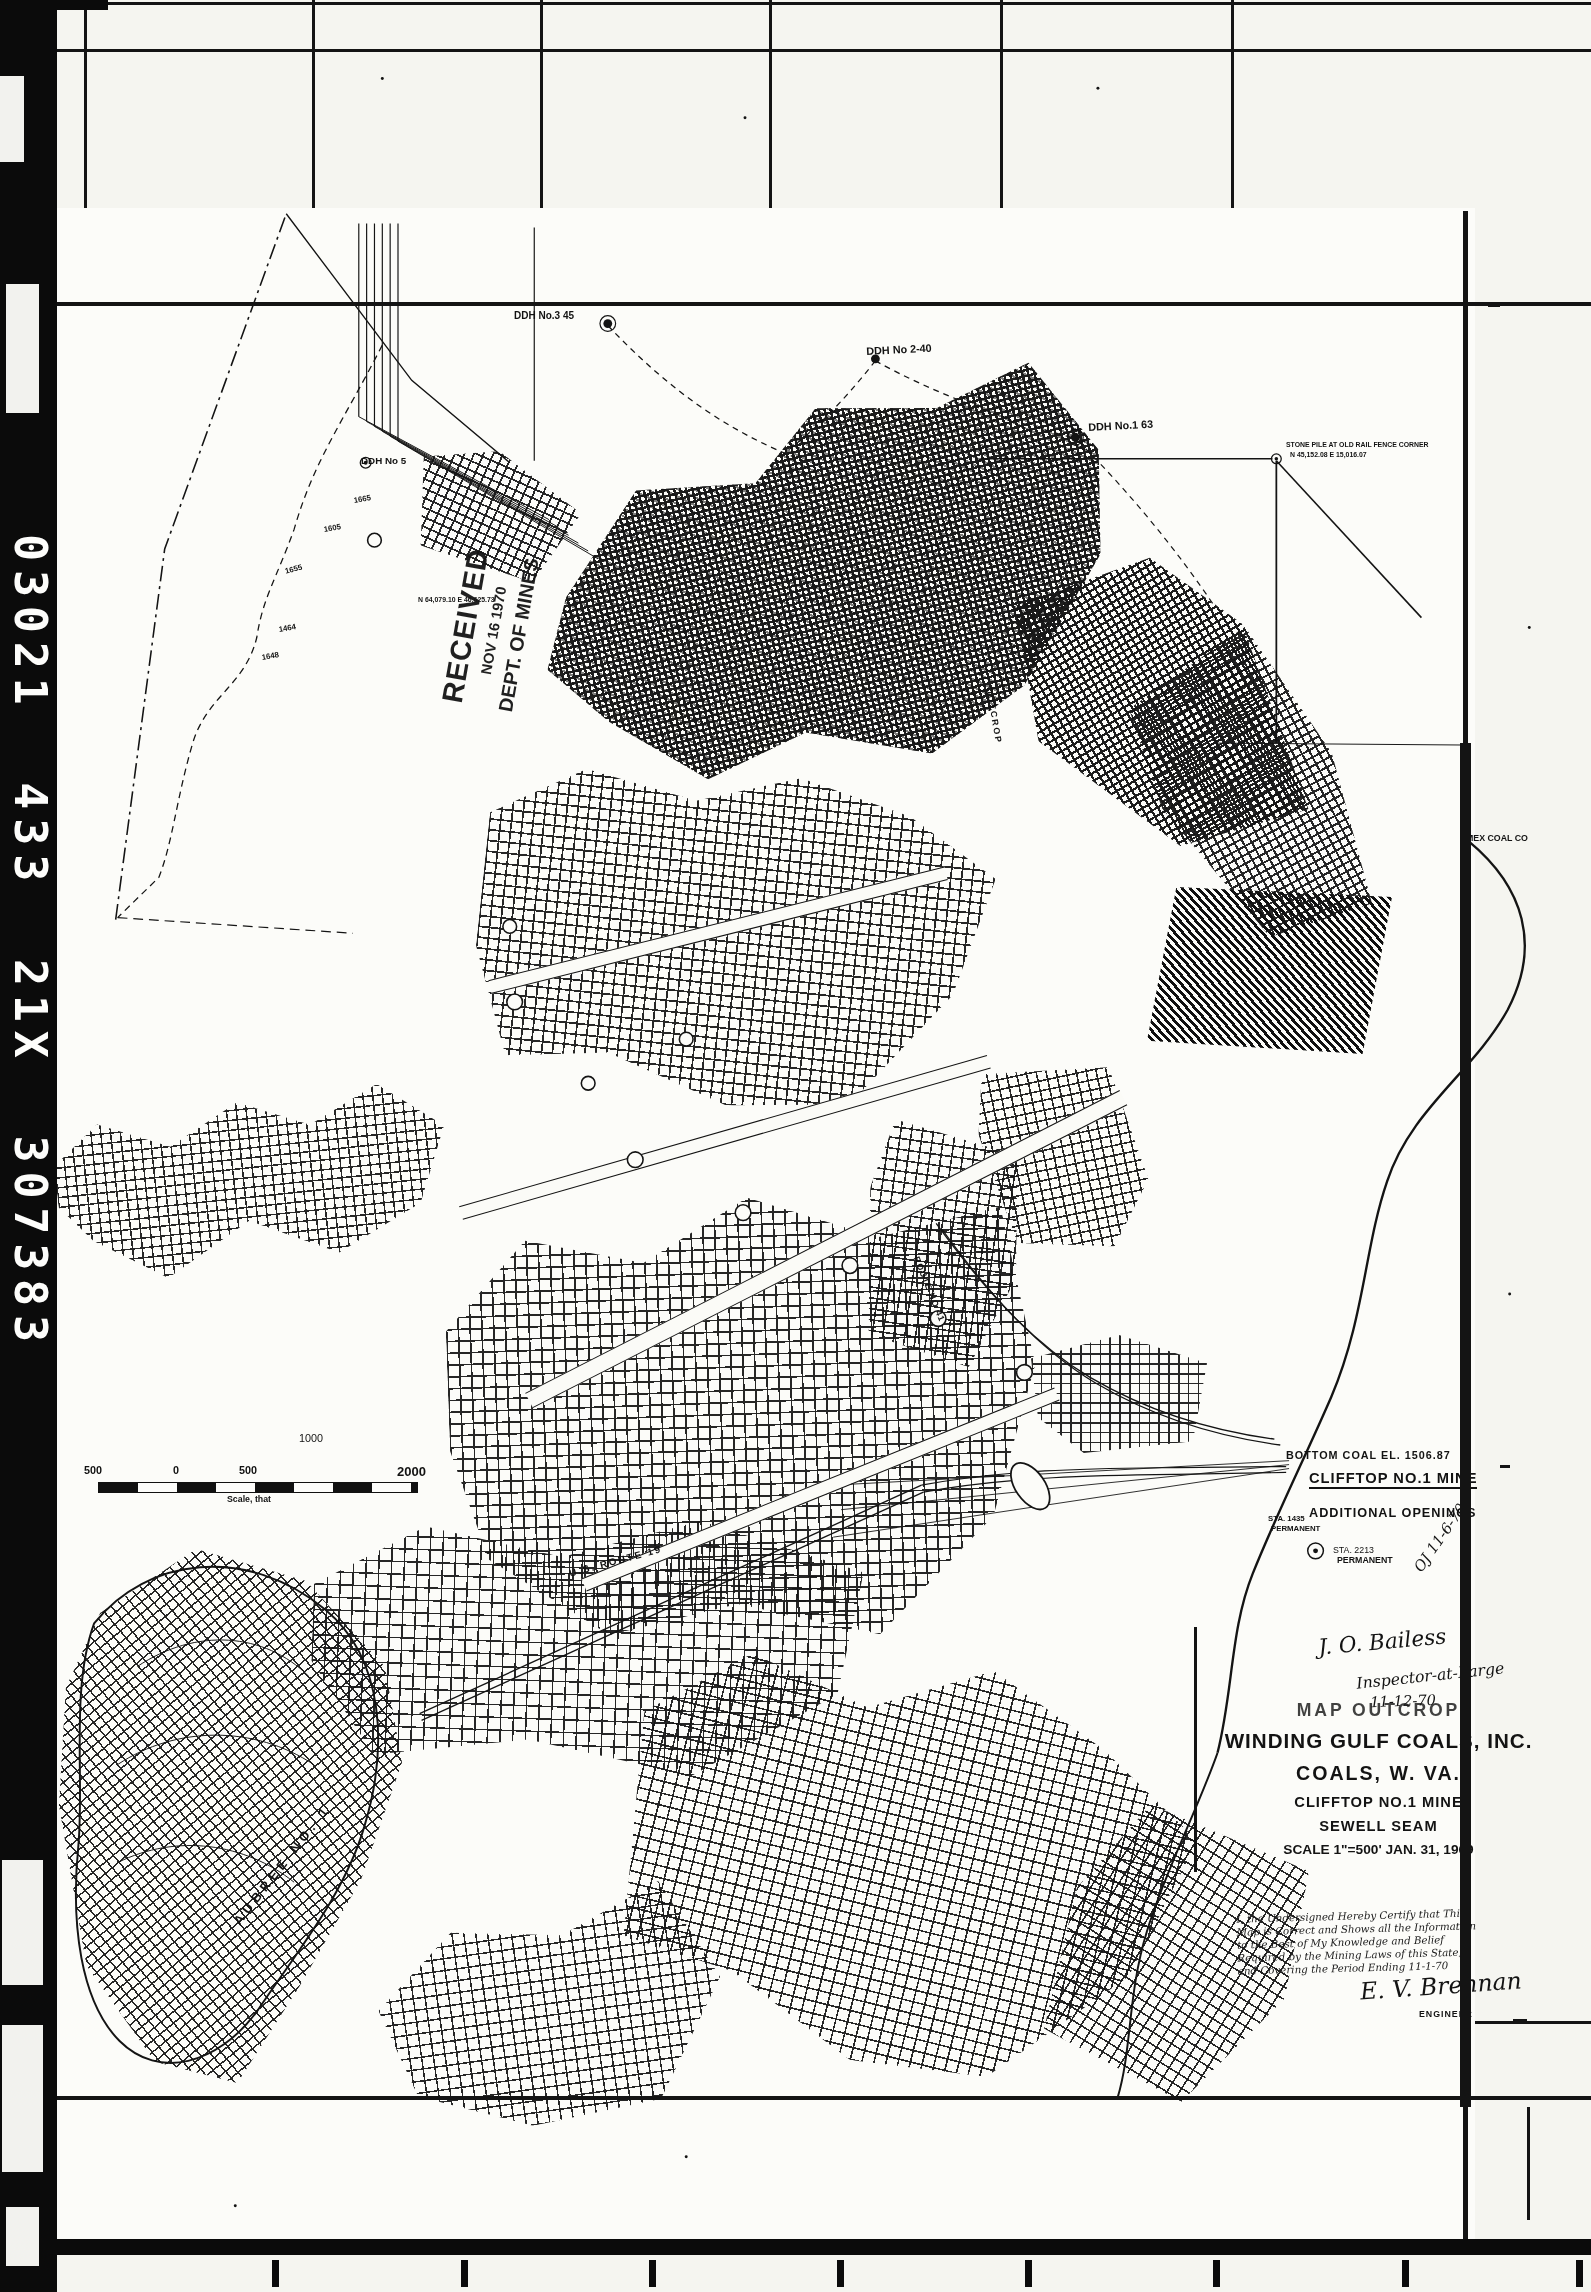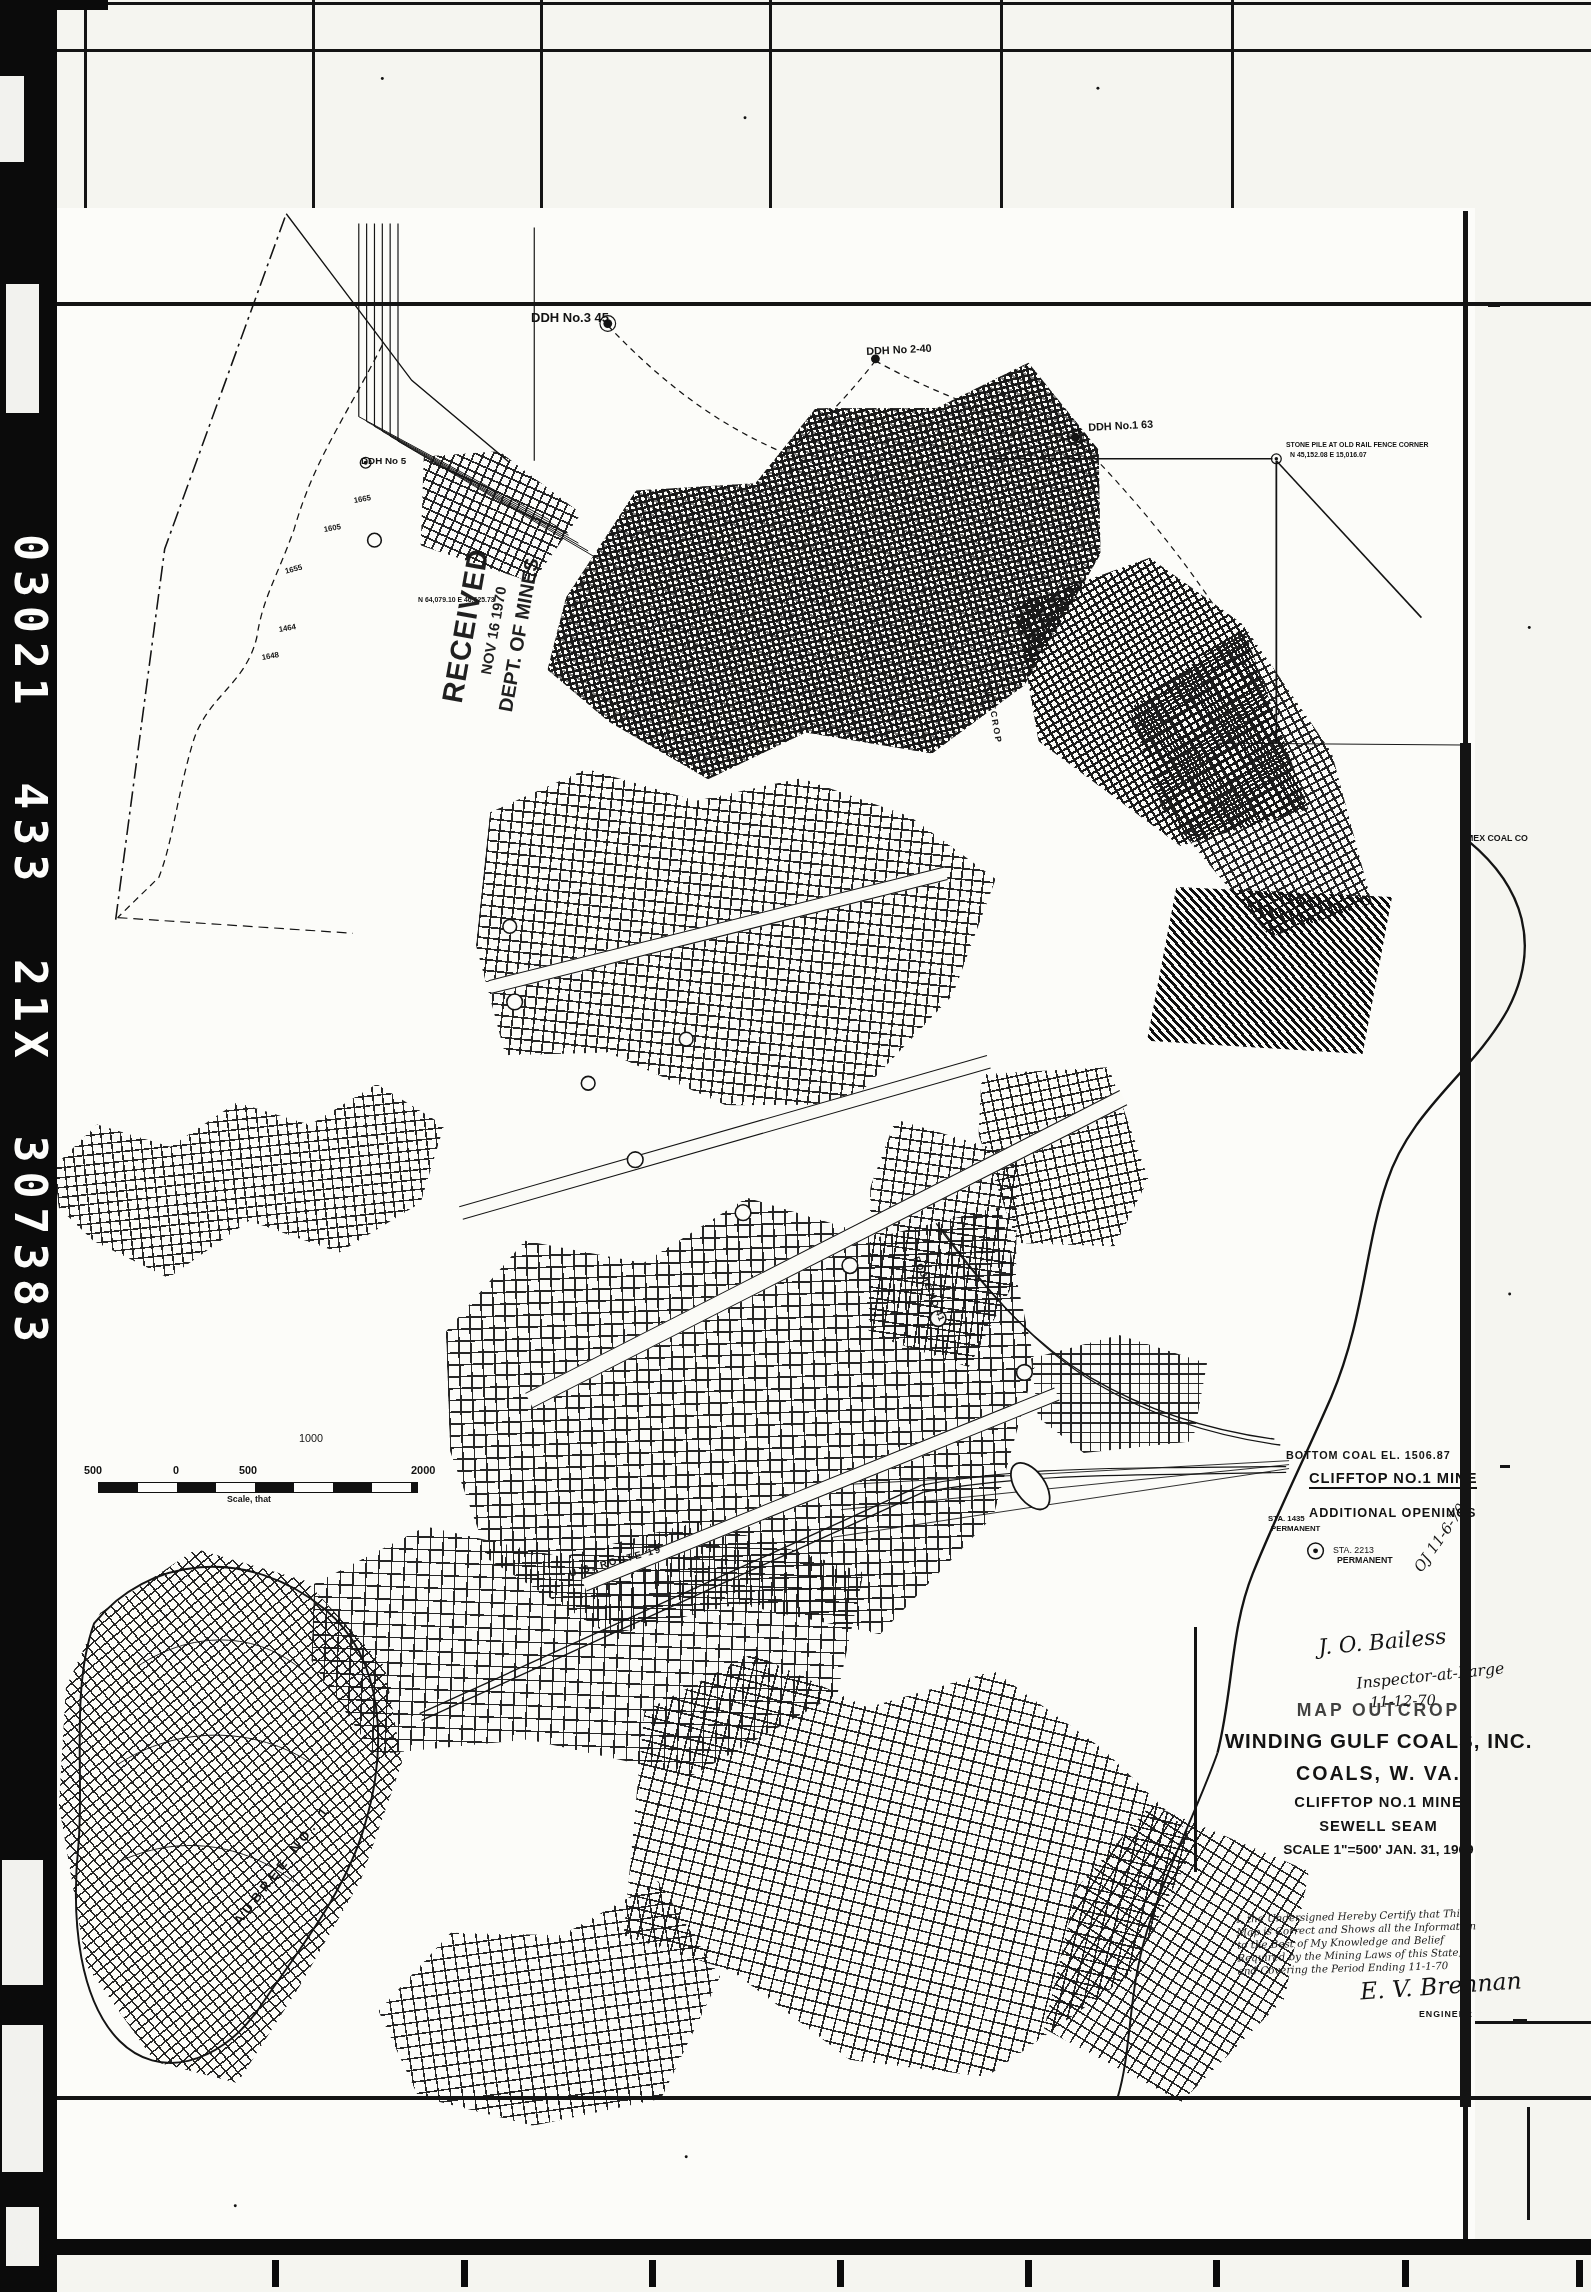--- a/index.html
+++ b/index.html
@@ -153,21 +153,21 @@
           <circle cx="390" cy="80" r="1.5"></circle>
         <circle cx="1560" cy="640" r="1.5"></circle>
           <circle cx="1540" cy="1320" r="1.5"></circle>
           <circle cx="700" cy="2200" r="1.5"></circle>
         <circle cx="240" cy="2250" r="1.5"></circle>
       </g>
     </g>
   </svg>
 
   <div id="label-layer">
-      <div class="map-label" style="left: 531px; top: 310px; font-size: 13px; font-weight: 700;">DDH No.3 45</div>
+      <div class="map-label" style="left: 514px; top: 310px; font-size: 10px; font-weight: 700;">DDH No.3 45</div>
       <div class="map-label" style="left: 866px; top: 345px; font-size: 10.8px; font-weight: 700; transform: rotate(-3deg);">DDH No 2-40</div>
       <div class="map-label" style="left: 1088px; top: 421px; font-size: 10.8px; font-weight: 700; transform: rotate(-3deg);">DDH No.1 63</div>
       <div class="map-label" style="left: 361px; top: 455px; font-size: 9.8px; font-weight: 700;">DDH No 5</div>
       <div class="map-label" style="left: 1286px; top: 441px; font-size: 6.9px; font-weight: 700;">STONE PILE AT OLD RAIL FENCE CORNER</div>
       <div class="map-label" style="left: 1290px; top: 451px; font-size: 6.9px; font-weight: 700;">N 45,152.08        E 15,016.07</div>
       <div class="map-label" style="left: 353px; top: 496px; font-size: 7.8px; font-weight: 700; transform: rotate(-10deg);">1665</div>
       <div class="map-label" style="left: 323px; top: 525px; font-size: 7.8px; font-weight: 700; transform: rotate(-10deg);">1605</div>
       <div class="map-label" style="left: 284px; top: 567px; font-size: 7.8px; font-weight: 700; transform: rotate(-15deg);">1655</div>
       <div class="map-label" style="left: 278px; top: 625px; font-size: 7.8px; font-weight: 700; transform: rotate(-10deg);">1464</div>
       <div class="map-label" style="left: 261px; top: 653px; font-size: 7.8px; font-weight: 700; transform: rotate(-10deg);">1648</div>
@@ -181,21 +181,21 @@
       <div class="map-label" style="left: 1271px; top: 1524px; font-size: 7.8px; font-weight: 700;">PERMANENT</div>
       <div class="map-label" style="left: 1333px; top: 1545px; font-size: 8.8px; font-weight: 400;">STA. 2213</div>
       <div class="map-label" style="left: 1337px; top: 1555px; font-size: 8.8px; font-weight: 700;">PERMANENT</div>
       <div class="map-label" style="left: 568px; top: 1568px; font-size: 9.8px; font-weight: 700; transform: rotate(-15deg); letter-spacing: 2px;">U.S. ROUTE 19</div>
       <div class="map-label" style="left: 921px; top: 1255px; font-size: 8.8px; font-weight: 700; transform: rotate(68deg); letter-spacing: 1px;">ROUTE NO 41</div>
       <div class="map-label" style="left: 231px; top: 1919px; font-size: 12.7px; font-weight: 700; transform: rotate(-52deg); letter-spacing: 4.9px;">AUBREE NO. 1</div>
       <div class="map-label" style="left: 84px; top: 1464px; font-size: 10.8px; font-weight: 700;">500</div>
       <div class="map-label" style="left: 173px; top: 1464px; font-size: 10.8px; font-weight: 700;">0</div>
       <div class="map-label" style="left: 239px; top: 1464px; font-size: 10.8px; font-weight: 700;">500</div>
       <div class="map-label" style="left: 299px; top: 1432px; font-size: 10.8px; font-weight: 400;">1000</div>
-      <div class="map-label" style="left: 411px; top: 1464px; font-size: 11px; font-weight: 700;">2000</div>
+      <div class="map-label" style="left: 397px; top: 1464px; font-size: 13px; font-weight: 700;">2000</div>
       <div class="map-label" style="left: 227px; top: 1494px; font-size: 8.8px; font-weight: 700;">Scale, that</div>
     </div>
 
   <div id="stamp">
     <div class="s1">RECEIVED</div>
     <div class="s2">NOV 16 1970</div>
     <div class="s3">DEPT. OF MINES</div>
   </div>
 
   <div id="title-rule"></div>

